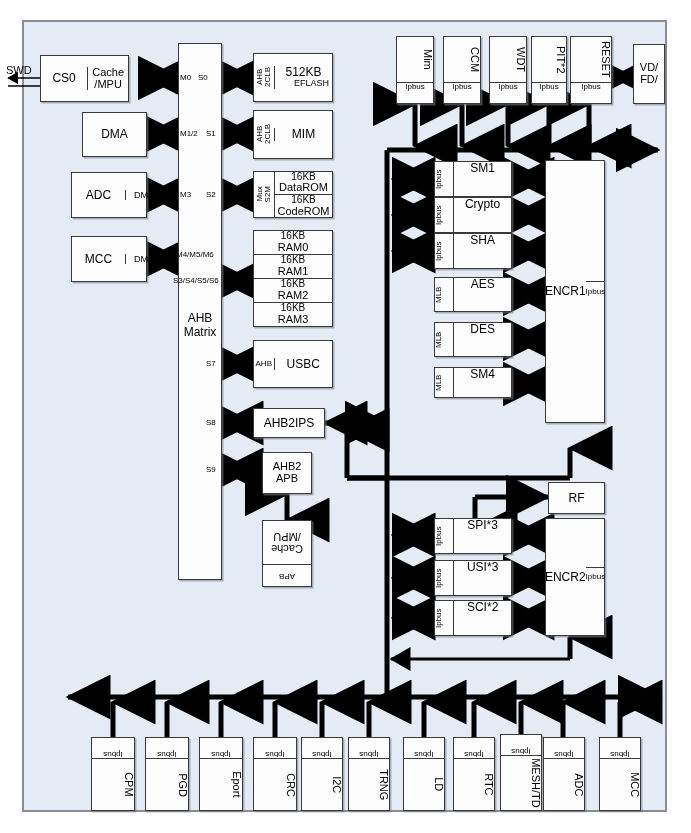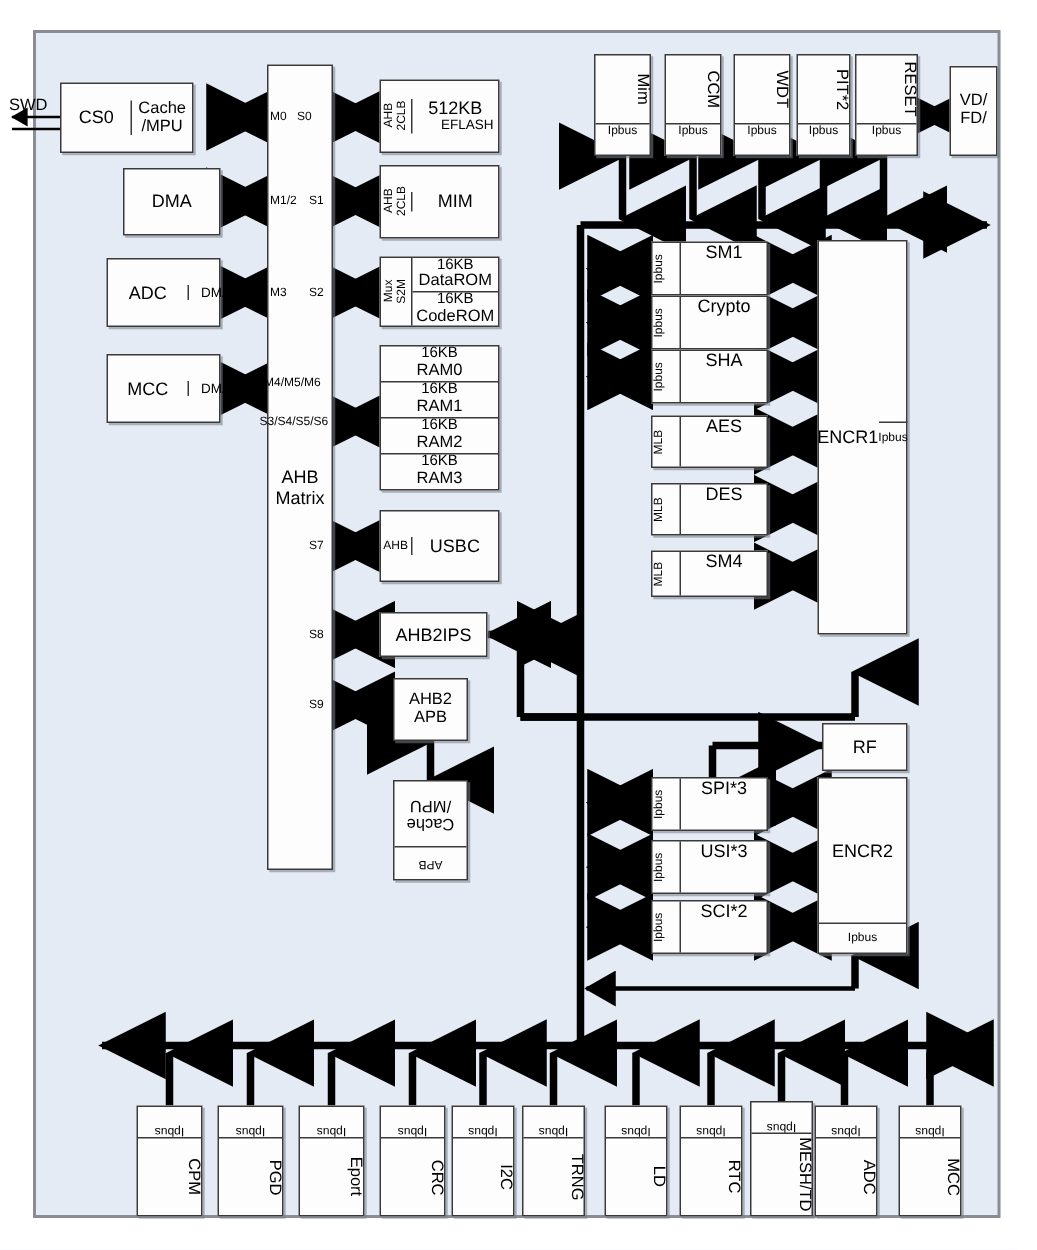--- a/index.html
+++ b/index.html
@@ -358,21 +358,21 @@
     <div class="cell tiny rot90" style="width:19px;height:100%;">Ipbus</div>
     <div class="cell vline f12" style="width:59px;height:100%;">USI*3</div>
   </div>
 
   <div class="bx shadow" style="left:434px;top:600px;width:78px;height:36px;padding:0;">
     <div class="cell tiny rot90" style="width:19px;height:100%;">Ipbus</div>
     <div class="cell vline f12" style="width:59px;height:100%;">SCI*2</div>
   </div>
 
   <div class="bx shadow" style="left:545px;top:518px;width:60px;height:118px;
-       flex-direction:column;padding:0;">
+       flex-direction:row;padding:0;">
     <div style="flex:1;display:flex;align-items:center;justify-content:center;" class="f12">ENCR2</div>
     <div class="hline tiny" style="height:19px;width:100%;display:flex;
          align-items:center;justify-content:center;">Ipbus</div>
   </div>
 
   <div class="bx shadow" style="left:91px;top:737px;width:44px;height:74px;padding:0;">
     <div style="width:100%;height:100%;transform:rotate(180deg);display:flex;flex-direction:column;">
       <div class="cell f11" style="height:53px;width:100%;writing-mode:vertical-rl;transform:rotate(180deg);
            align-items:center;justify-content:center;">CPM</div>
       <div class="cell hline tiny" style="height:21px;width:100%;">Ipbus</div>

